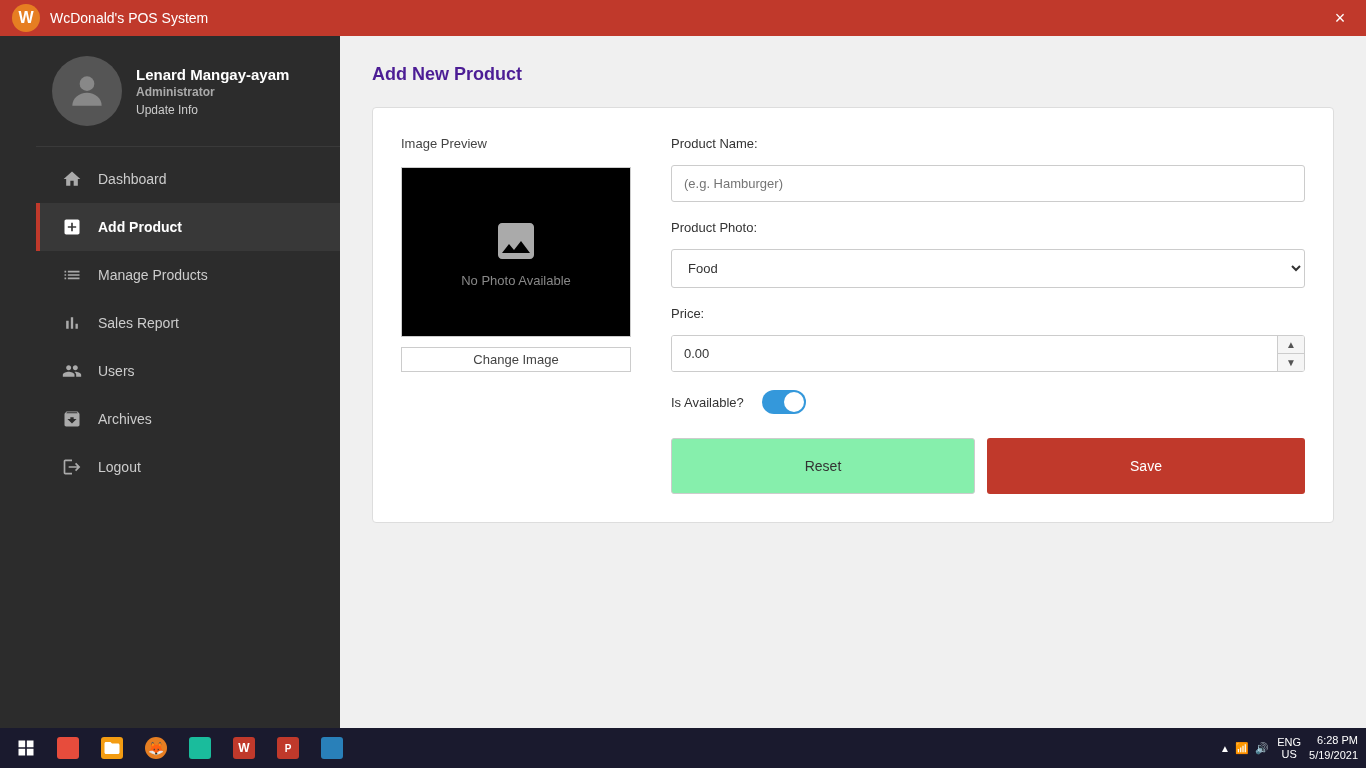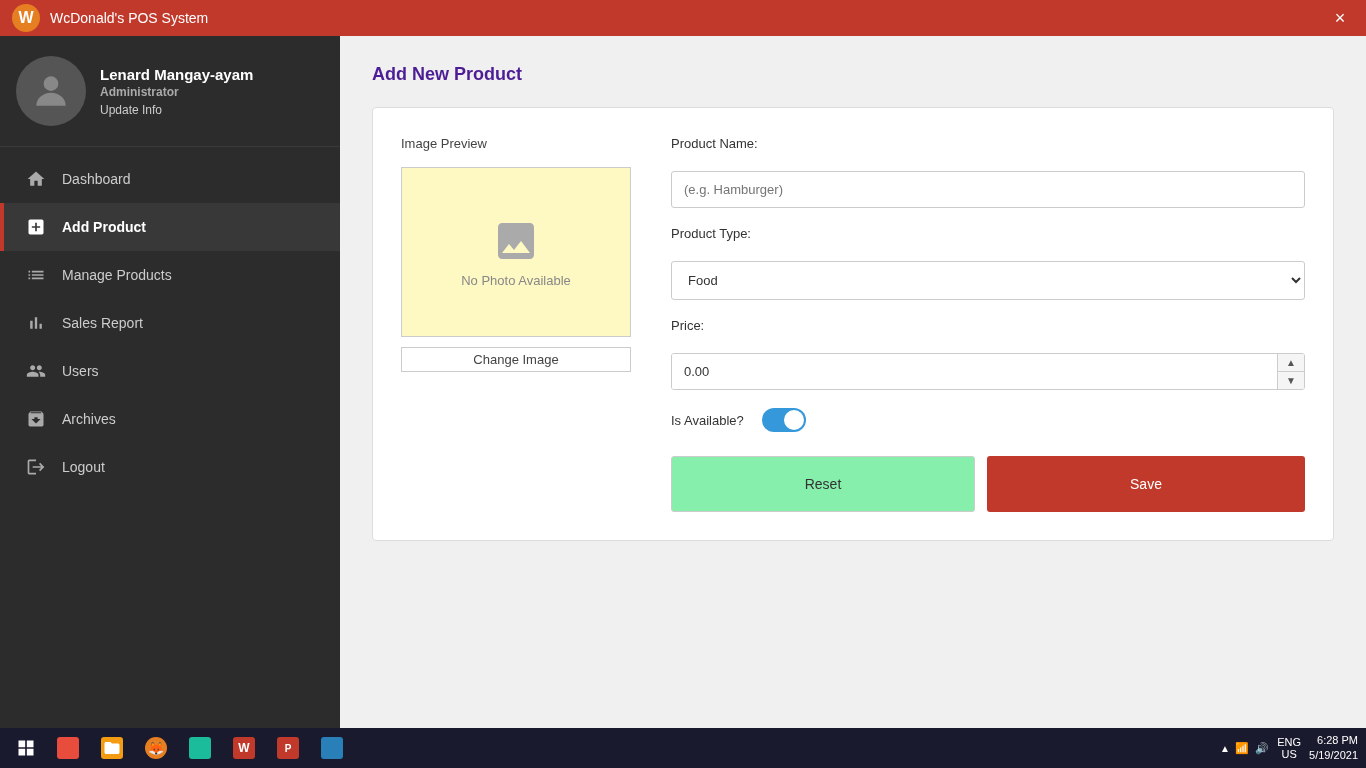--- a/index.html
+++ b/index.html
@@ -31,20 +31,21 @@
     
     .app-layout { display: flex; height: calc(768px - 36px - 40px); }
 
     
     .sidebar {
       width: 340px;
       background: #2c2c2c;
       display: flex;
       flex-direction: column;
       flex-shrink: 0;
+      padding-left: 36px;
     }
     .sidebar-profile {
       display: flex;
       align-items: center;
       padding: 20px 16px;
       border-bottom: 1px solid #3a3a3a;
     }
     .avatar {
       width: 70px; height: 70px;
       background: #555;
@@ -107,42 +108,42 @@
       padding: 28px;
       display: flex;
       gap: 40px;
     }
 
     
     .image-section { display: flex; flex-direction: column; gap: 10px; }
     .image-label { font-size: 13px; color: #444; margin-bottom: 6px; }
     .image-preview-box {
       width: 230px; height: 170px;
-      background: #fef9c3;
+      background: #000000;
       border: 1px solid #ccc;
       display: flex; flex-direction: column;
       align-items: center; justify-content: center;
       color: #888;
     }
     .image-preview-box svg { width: 48px; height: 48px; fill: #aaa; margin-bottom: 8px; }
     .image-preview-text { font-size: 13px; color: #888; }
     .change-image-btn {
       width: 230px;
       padding: 4px;
       background: white;
       border: 1px solid #ccc;
       font-size: 13px;
       color: #444;
       cursor: pointer;
       text-align: center;
     }
 
     
     .form-fields { display: flex; flex-direction: column; gap: 18px; flex: 1; }
-    .form-group { display: flex; flex-direction: column; gap: 20px; }
+    .form-group { display: flex; flex-direction: column; gap: 14px; }
     .form-group label { font-size: 13px; color: #333; font-weight: 500; }
     .form-input {
       width: 100%;
       padding: 10px 12px;
       border: 1px solid #ccc;
       border-radius: 3px;
       font-size: 13px;
       color: #333;
       outline: none;
     }
@@ -381,21 +382,21 @@
       </div>
 
       <div class="form-fields">
 
         <div class="form-group">
           <label>Product Name:</label>
           <input class="form-input" type="text" placeholder="(e.g. Hamburger)" style="">
         </div>
 
         <div class="form-group">
-          <label>Product Type:</label>
+          <label>Product Photo:</label>
           <select class="form-select">
             <option value="Food">Food</option>
             <option value="Drink">Drink</option>
             <option value="Dessert">Dessert</option>
           </select>
         </div>
 
         <div class="form-group">
           <label>Price:</label>
           <div class="price-wrapper">

